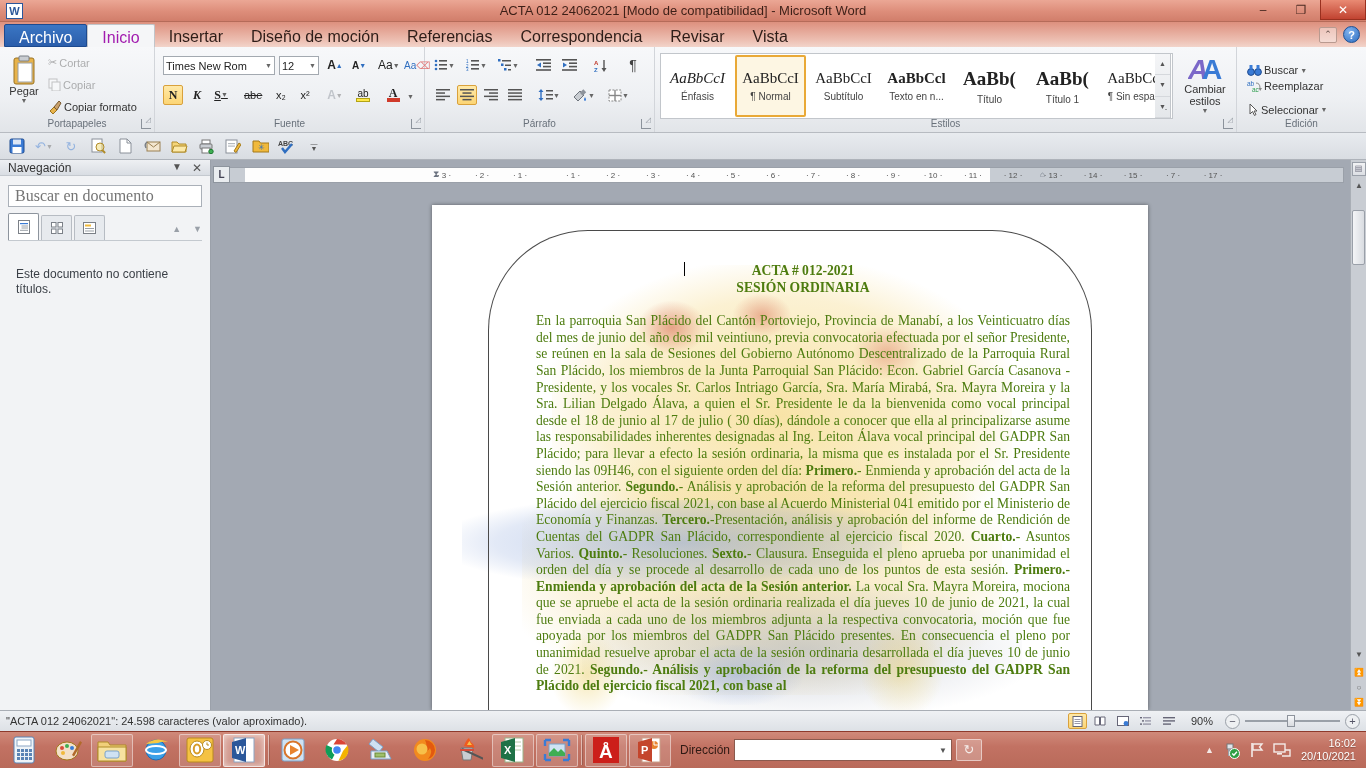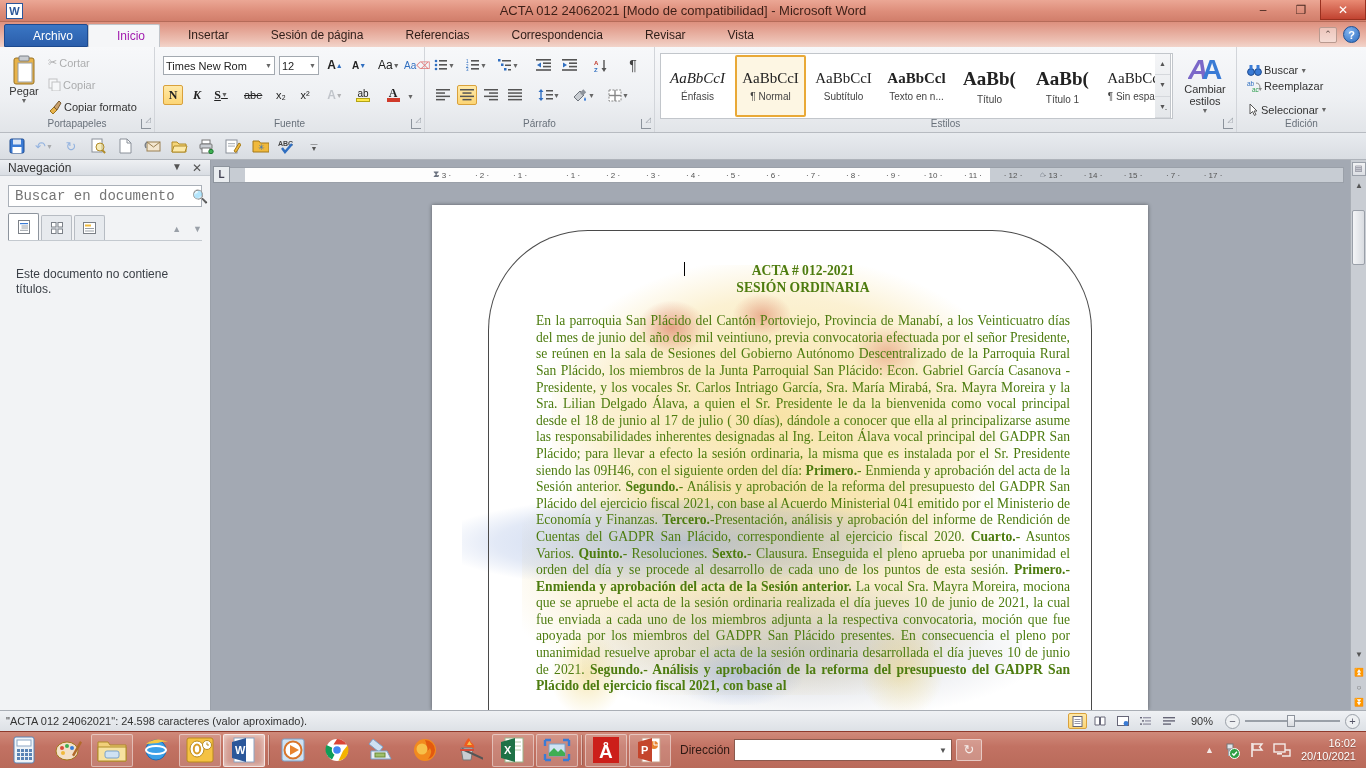--- a/index.html
+++ b/index.html
@@ -16,21 +16,21 @@
   .title-text { position:absolute; left:0; right:0; top:3px; text-align:center; font-size:13px; color:#3c1f17; }
   .win-btns { position:absolute; right:0; top:0; height:22px; display:flex; }
   .win-btn { width:38px; height:20px; display:flex; align-items:center; justify-content:center;
     color:#fff; font-size:12px; }
   .win-btn.close { width:46px; background:linear-gradient(180deg,#e98a73,#c14331); border:1px solid #99301f; border-top:none; }
 
   
   .tabrow { position:absolute; left:0; top:22px; width:1366px; height:25px;
     background:linear-gradient(180deg,#dd907e 0%,#ecbdb0 70%,#f2d4ca 100%); }
   .tabs { position:absolute; left:4px; top:2px; display:flex; height:23px; }
-  .rtab { padding:4px 14px 0 28px; font-size:12px; color:#2e1d18; }
+  .rtab { padding:4px 14px 0 14px; font-size:16px; color:#2e1d18; }
   .rtab.file { background:linear-gradient(180deg,#3a76c4,#2b5eab); color:#fff; border:1px solid #1d4a8f;
     border-radius:2px 2px 0 0; }
   .rtab.active { background:#f5f6f8; border:1px solid #c1c5ca; border-bottom:none; border-radius:2px 2px 0 0; color:#a21caf; }
   .tab-right { position:absolute; right:6px; top:4px; display:flex; gap:6px; align-items:center; }
   .chev-up { width:18px; height:16px; border:1px solid #b99a90; border-radius:2px; text-align:center; line-height:13px; font-size:9px; color:#5c4a44; background:rgba(255,255,255,.4); }
   .help-q { width:17px; height:17px; border-radius:50%; background:radial-gradient(circle at 35% 30%,#7fb2ef,#2f6ec0); color:#fff; font-weight:bold; font-size:11px; text-align:center; line-height:17px; border:1px solid #1d4f92; }
 
   
   .ribbon { position:absolute; left:0; top:47px; width:1366px; height:86px;
     background:linear-gradient(180deg,#f7f8fa 0%,#eef0f3 60%,#e2e5e9 100%);
@@ -64,21 +64,21 @@
     background:linear-gradient(180deg,#e8ebef,#d9dde2); border-bottom:1px solid #aeb3ba; display:flex; align-items:center; padding-left:8px; gap:9px; }
   .qic { width:18px; height:18px; display:flex; align-items:center; justify-content:center; font-size:13px; }
   .dim { opacity:.45; }
 
   
   .navpane { position:absolute; left:0; top:160px; width:211px; height:550px; background:#f2f3f5; border-right:1px solid #9ba1aa; }
   .nav-head { height:16px; background:linear-gradient(180deg,#eef0f3,#d9dde3); border-bottom:1px solid #c4c9cf;
     display:flex; align-items:center; padding:0 8px; font-size:12px; color:#333; }
   .nav-head .sp { margin-left:auto; display:flex; gap:10px; color:#555; font-size:10px; }
   .nav-search { margin:9px 8px 4px 8px; height:22px; background:#fff; border:1px solid #aab0b8; display:flex; align-items:center; padding:0 6px; }
-  .nav-search input { border:none; outline:none; flex:1; font-size:14px; color:#444; background:transparent; font-family:Liberation Mono, monospace; }
+  .nav-search input { border:none; outline:none; flex:1; font-size:16px; color:#444; background:transparent; font-family:Liberation Serif, serif; }
   .nav-search .mag { color:#3e6db5; font-size:13px; }
   .nav-tabs { display:flex; margin:6px 8px 0 8px; border-bottom:1px solid #c4c9cf; align-items:flex-end; }
   .ntab { width:31px; height:25px; border:1px solid #b7bcc3; border-bottom:none; margin-right:2px; background:#e7eaee; display:flex; align-items:center; justify-content:center; border-radius:2px 2px 0 0; }
   .ntab.on { background:#fff; border-color:#8d949d; height:27px; }
   .nav-updown { margin-left:auto; display:flex; gap:12px; color:#9aa0a8; font-size:9px; padding-bottom:6px; }
   .nav-msg { padding:26px 16px 0 16px; font-size:12px; color:#3a3f46; line-height:15px; }
   .nav-msg p { margin-bottom:15px; }
 
   
   .docarea { position:absolute; left:211px; top:160px; width:1139px; height:550px; background:#a3a9b3; overflow:hidden; }
@@ -153,21 +153,21 @@
       <div class="win-btn" style="color:#4a2a22;">❐</div>
       <div class="win-btn close">✕</div>
     </div>
   </div>
 
   <div class="tabrow">
     <div class="tabs">
       <div class="rtab file">Archivo</div>
       <div class="rtab active">Inicio</div>
       <div class="rtab">Insertar</div>
-      <div class="rtab">Sesión de página</div>
+      <div class="rtab">Diseño de moción</div>
       <div class="rtab">Referencias</div>
       <div class="rtab">Correspondencia</div>
       <div class="rtab">Revisar</div>
       <div class="rtab">Vista</div>
     </div>
     <div class="tab-right">
       <div class="chev-up">⌃</div>
       <div class="help-q">?</div>
     </div>
   </div>

